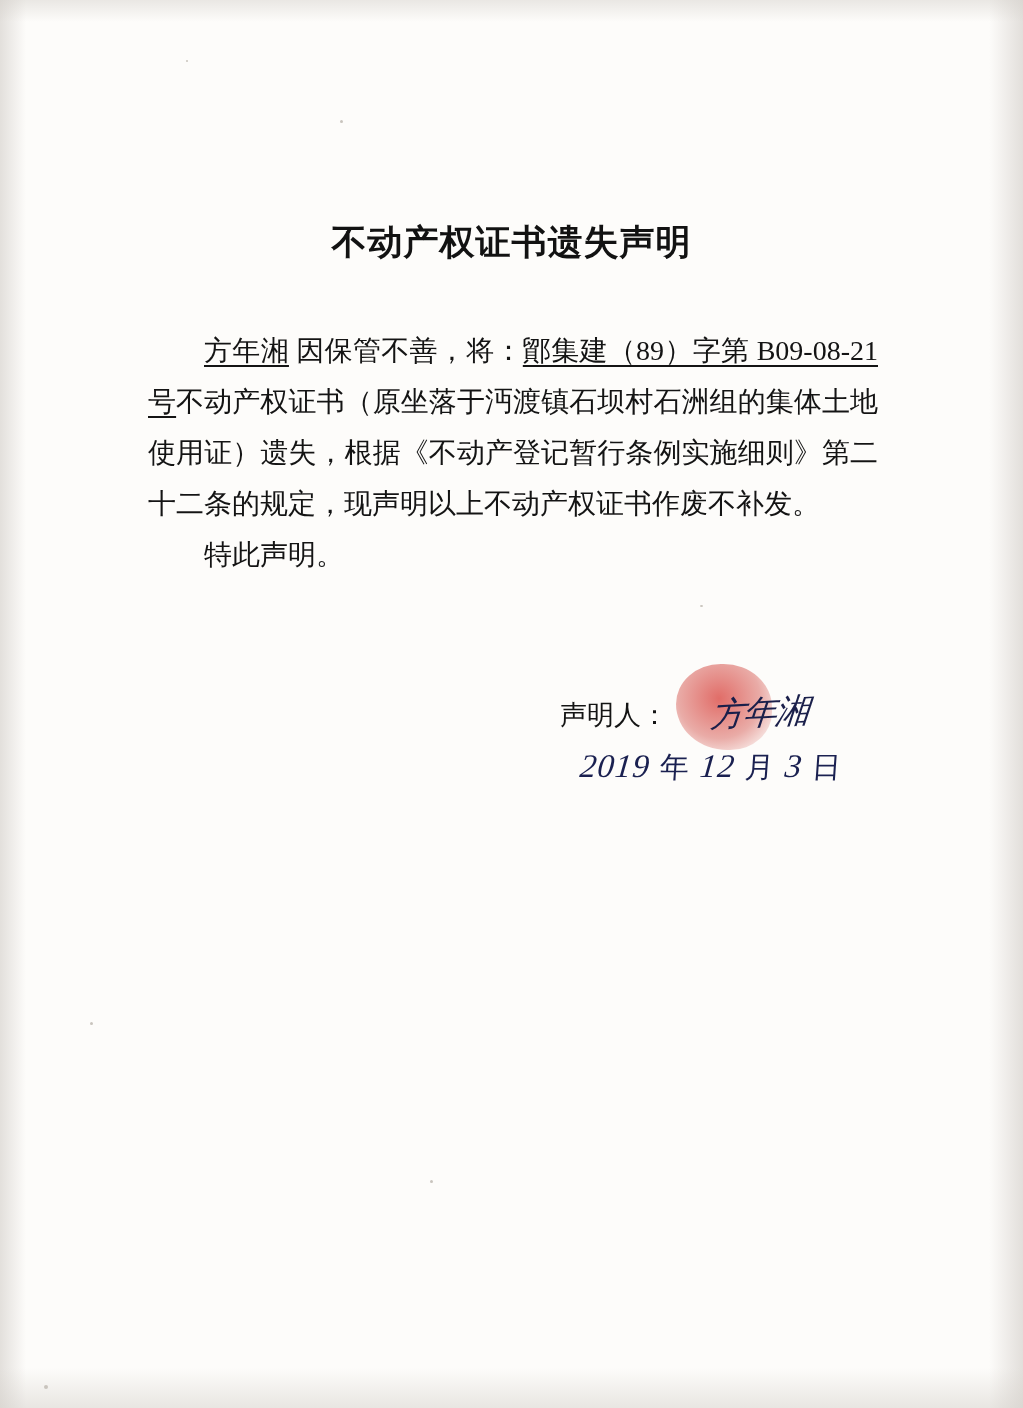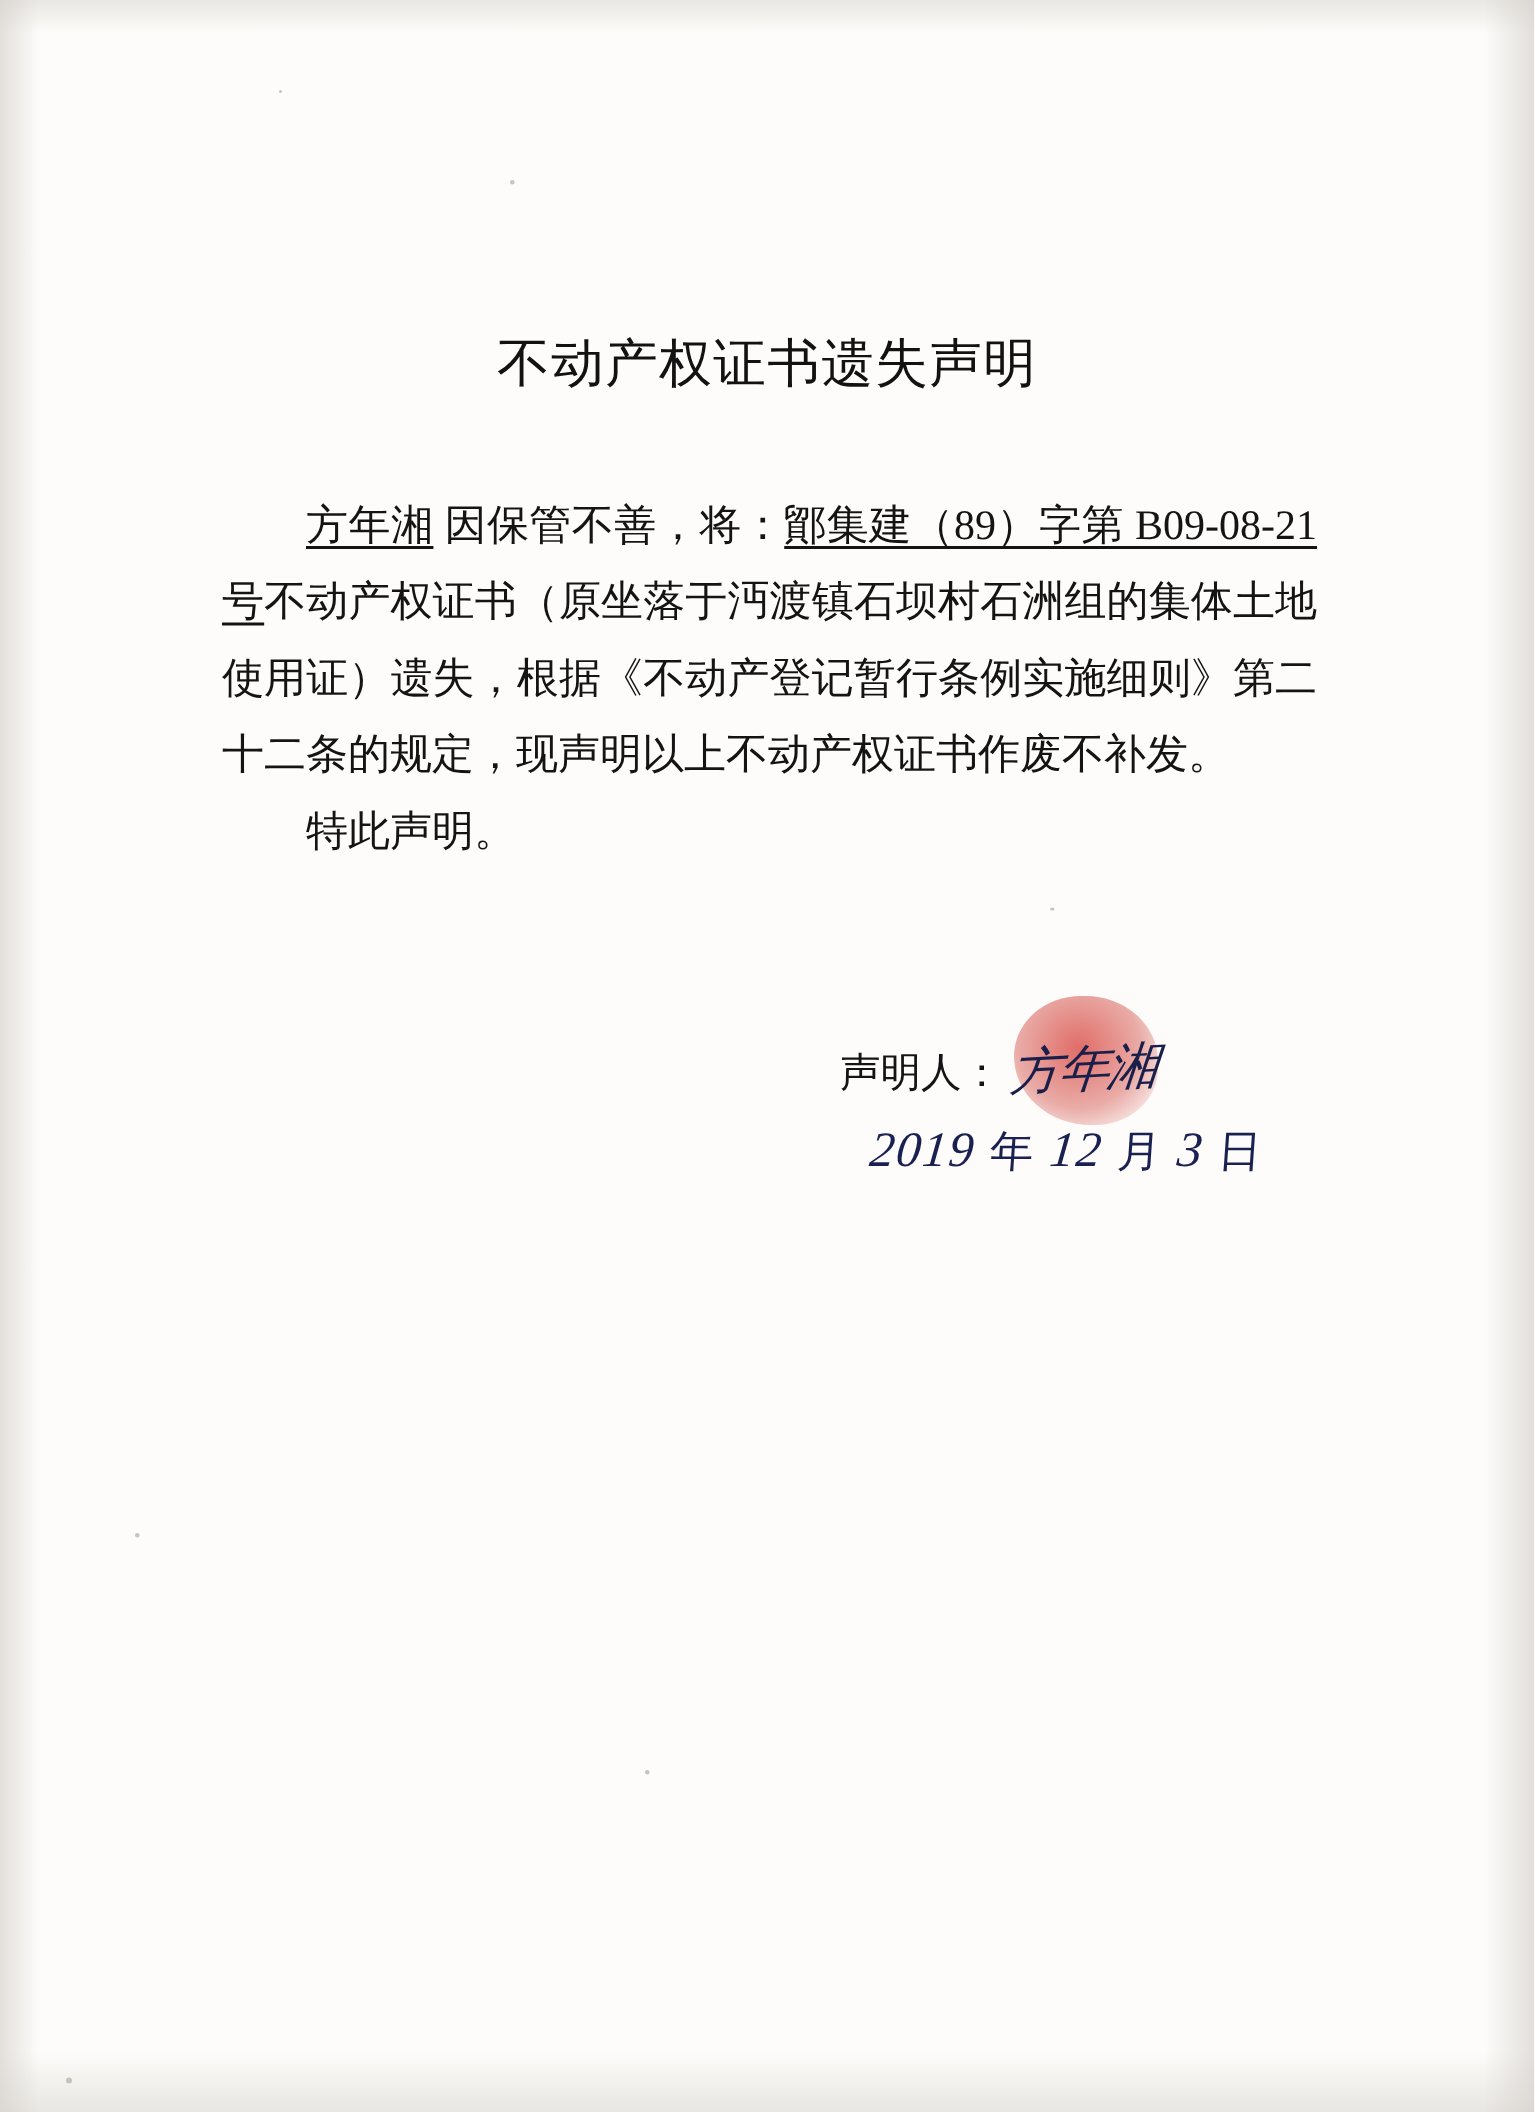--- a/index.html
+++ b/index.html
@@ -53,21 +53,21 @@
     pointer-events: none;
   }
 
   .doc-title {
     position: absolute;
     top: 196px;
     left: 0;
     width: 100%;
     text-align: center;
     font-family: "DejaVu Sans", sans-serif;
-    font-weight: normal;
+    font-weight: bold;
     font-size: 35px;
     letter-spacing: 1px;
     color: #121212;
   }
 
   .body-text {
     position: absolute;
     top: 325px;
     left: 148px;
     width: 730px;
@@ -93,20 +93,21 @@
     top: 690px;
     left: 560px;
     width: 420px;
     font-size: 27px;
     color: #141414;
   }
   .sig-line {
     display: flex;
     align-items: baseline;
     white-space: nowrap;
+    gap: 37px;
   }
   .sig-label {
     font-size: 27px;
   }
   .hand-name {
     position: relative;
     font-family: "Liberation Serif", serif;
     font-size: 34px;
     color: #1a1f4a;
     font-style: italic;

